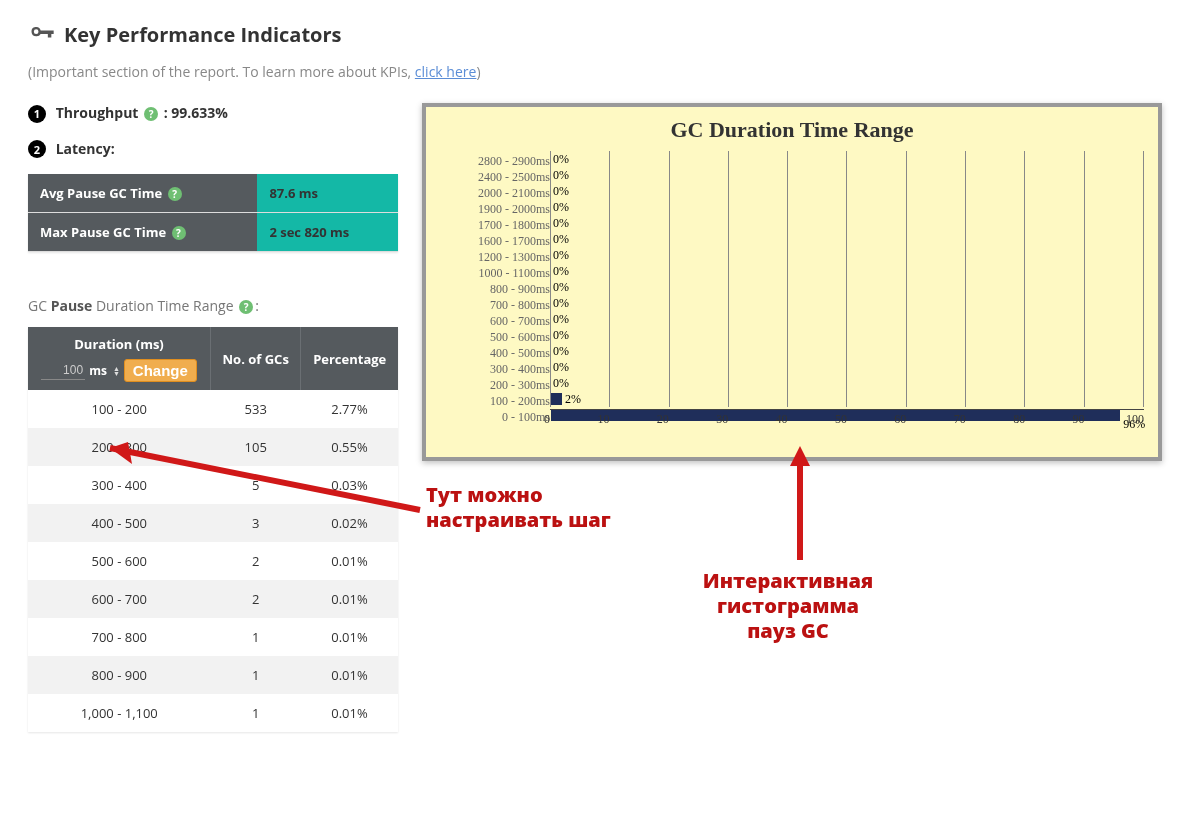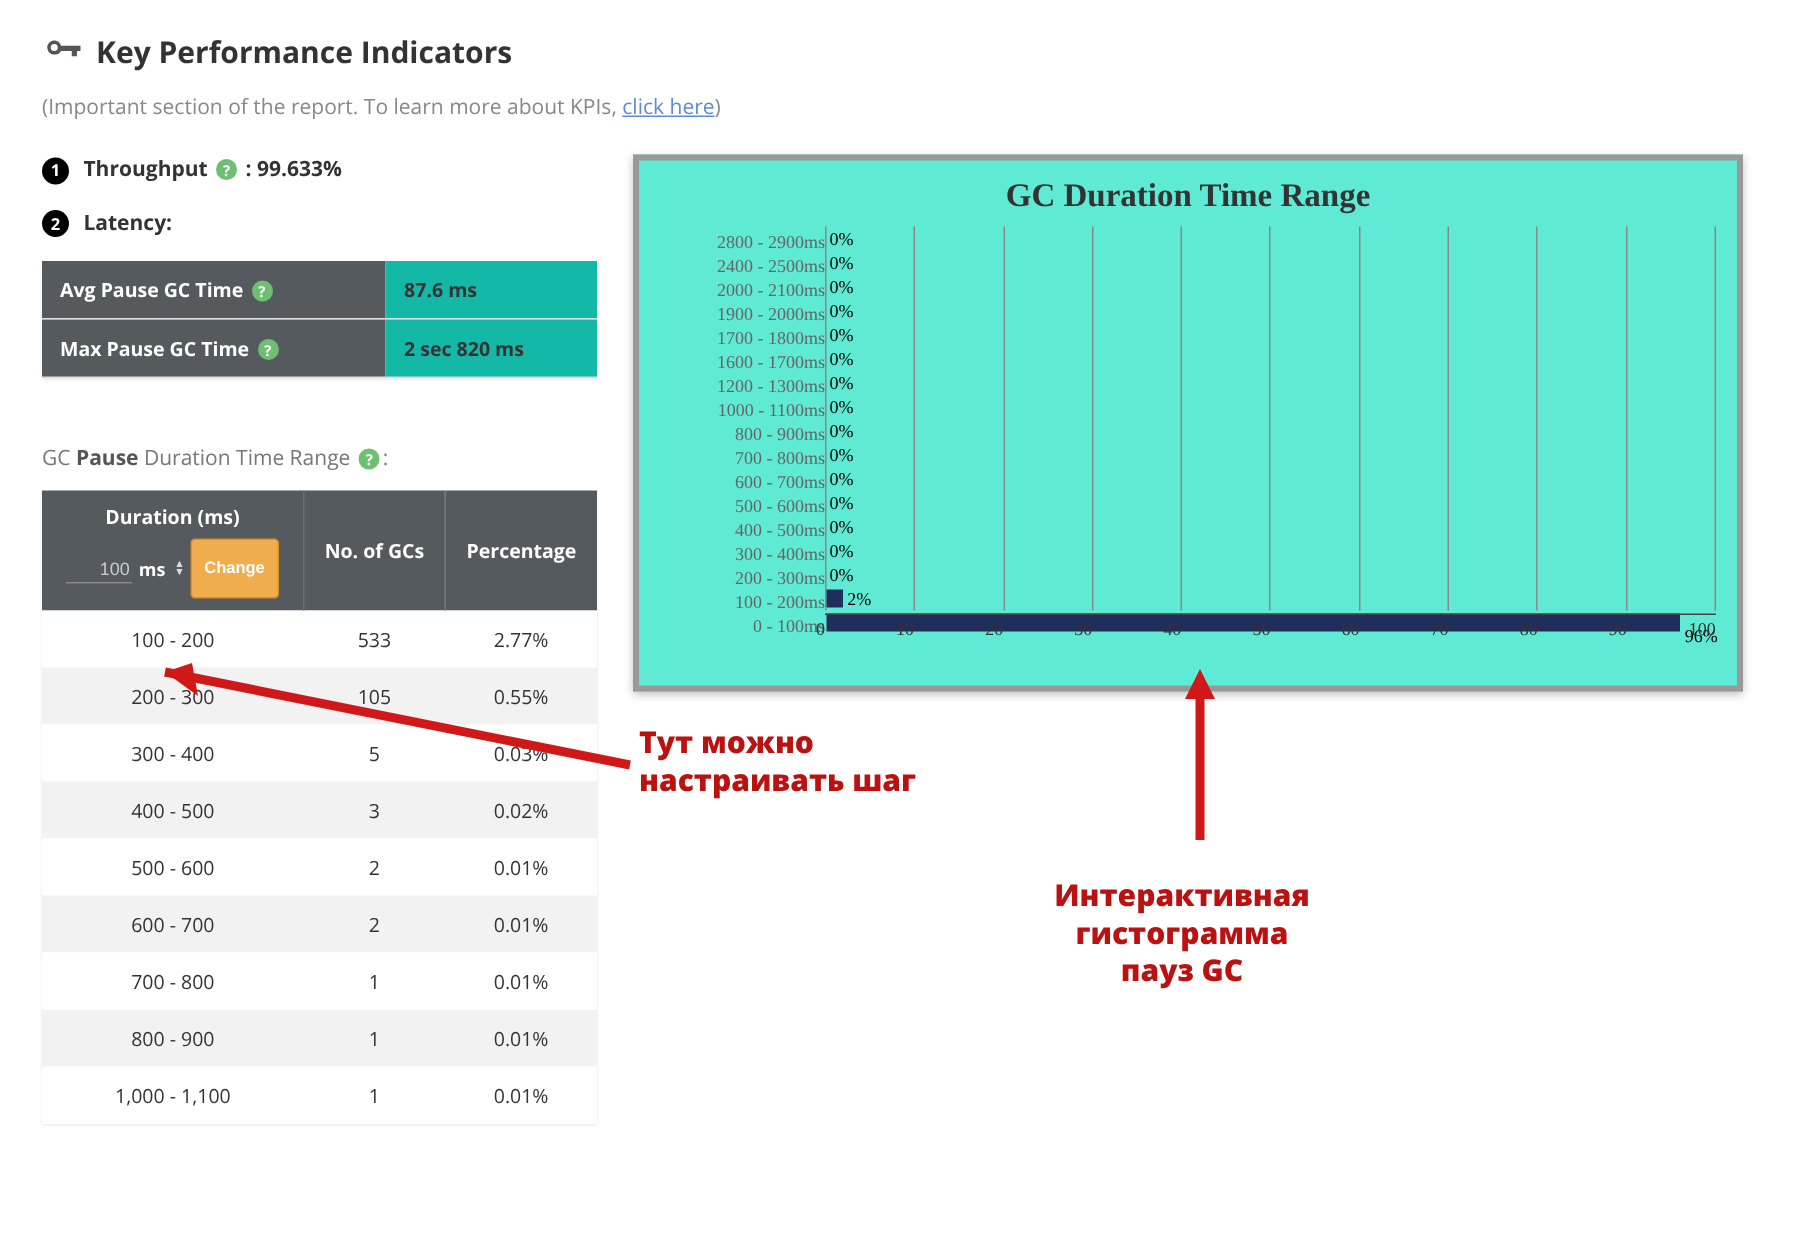--- a/index.html
+++ b/index.html
@@ -68,28 +68,28 @@
     font-weight: 700; font-size: 12px;
   }
   .dur-input {
     width: 44px; background: transparent; color: #ccc;
     border: none; border-bottom: 1px solid #888;
     font-size: 12px; text-align: right; padding: 2px 2px;
   }
   .sort-arrows { display: inline-flex; flex-direction: column; line-height: 5px; font-size: 7px; color: #ddd; margin-left:2px; }
   .change-btn {
     background: #f0ad4e; color: #fff; border: 1px solid #e08e1f;
-    border-radius: 3px; padding: 13px 8px; font-size: 11px; font-weight: 700;
+    border-radius: 3px; padding: 2px 8px; font-size: 15px; font-weight: 700;
     cursor: pointer;
   }
   .dur-table tbody td { padding: 10px 12px; text-align: center; }
   .dur-table tbody tr:nth-child(odd) td { background: #fff; }
   .dur-table tbody tr:nth-child(even) td { background: #f2f2f2; }
   .chart-frame {
-    border: 4px solid #999; background: #5eead4;
+    border: 4px solid #999; background: #fef9c3;
     padding: 8px 14px 10px 14px;
     box-shadow: 0 2px 6px rgba(0,0,0,0.25);
     width: 740px;
   }
   .chart-title {
     text-align: center; font-family: Georgia, 'Times New Roman', serif;
     font-size: 22px; font-weight: 700; color: #333; margin: 2px 0 8px 0;
   }
   .chart-body { display: flex; gap: 0; }
   .ylabels {
@@ -127,21 +127,21 @@
   }
   .tick { width: 0; display:flex; justify-content:center; }
   .tick span { transform: translateX(-50%); display:inline-block; }
   
   .annotation {
     position: absolute; color: #b11; font-weight: 800;
     font-size: 20px; line-height: 1.25;
     font-family: "Open Sans", Arial, sans-serif;
   }
   .anno1 { left: 426px; top: 482px; width: 220px; }
-  .anno2 { left: 668px; top: 584px; width: 240px; text-align: center; }
+  .anno2 { left: 668px; top: 568px; width: 240px; text-align: center; }
   svg.arrow { position: absolute; overflow: visible; }
   .arrow path, .arrow line { stroke: #d01818; stroke-width: 6; fill: none; }
   .arrow polygon { fill: #d01818; }
 </style>
 </head>
 <body>
 
 <h1>
   <svg class="key-icon" viewBox="0 0 24 24">
       <path d="M7 14a4 4 0 1 1 3.87-5H22v3h-2v3h-3v-3h-6.13A4 4 0 0 1 7 14zm0-2a2 2 0 1 0 0-4 2 2 0 0 0 0 4z"></path>

